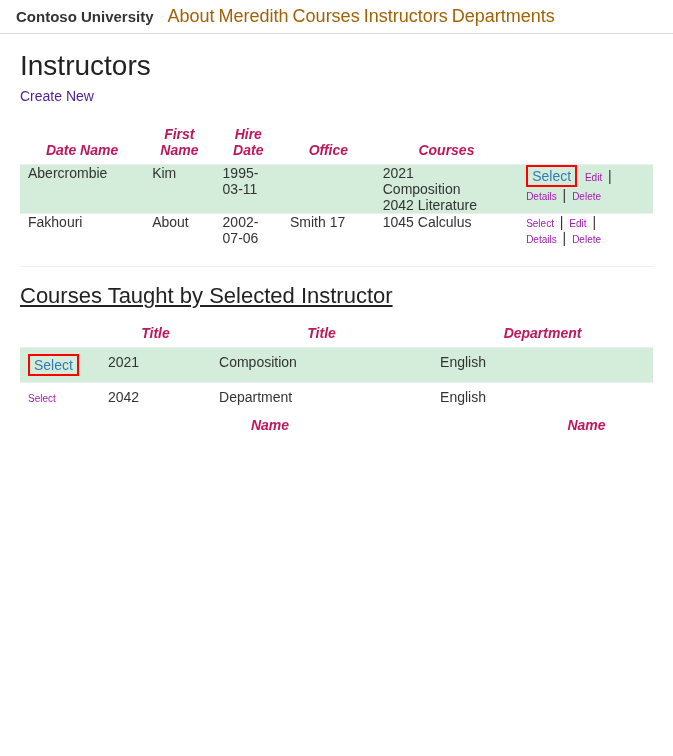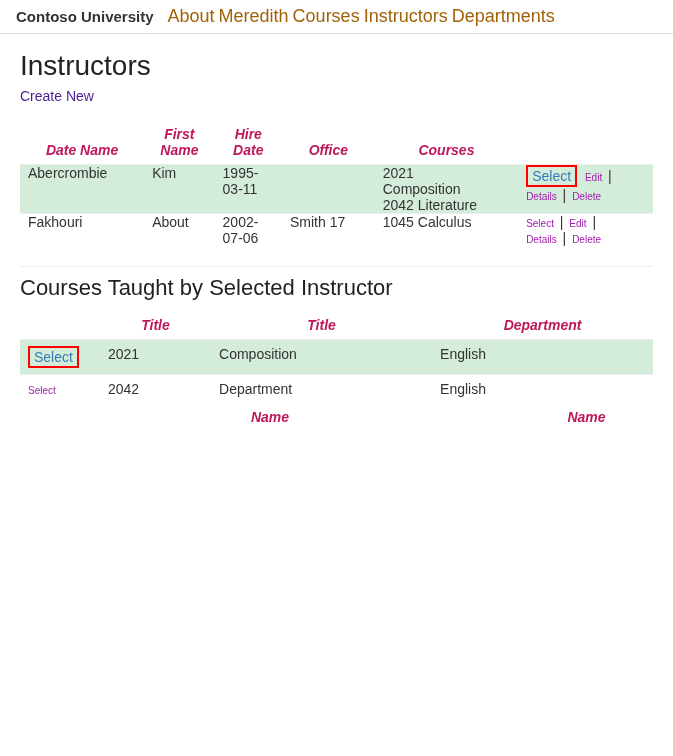--- a/index.html
+++ b/index.html
@@ -100,21 +100,22 @@
       cursor: pointer;
       text-decoration: none;
     }
 
     .section-title {
       font-size: 22px;
       font-weight: normal;
       color: #222;
       margin: 20px 0 10px 0;
       border-top: 1px solid #eee;
-      padding-top: 8px;
+      padding-top: 16px;
+      text-decoration: underline;
     }
 
     .courses-table th, .courses-table td {
       padding: 6px 8px;
     }
 
     .students-table th, .students-table td {
       padding: 6px 8px;
     }
   </style>

